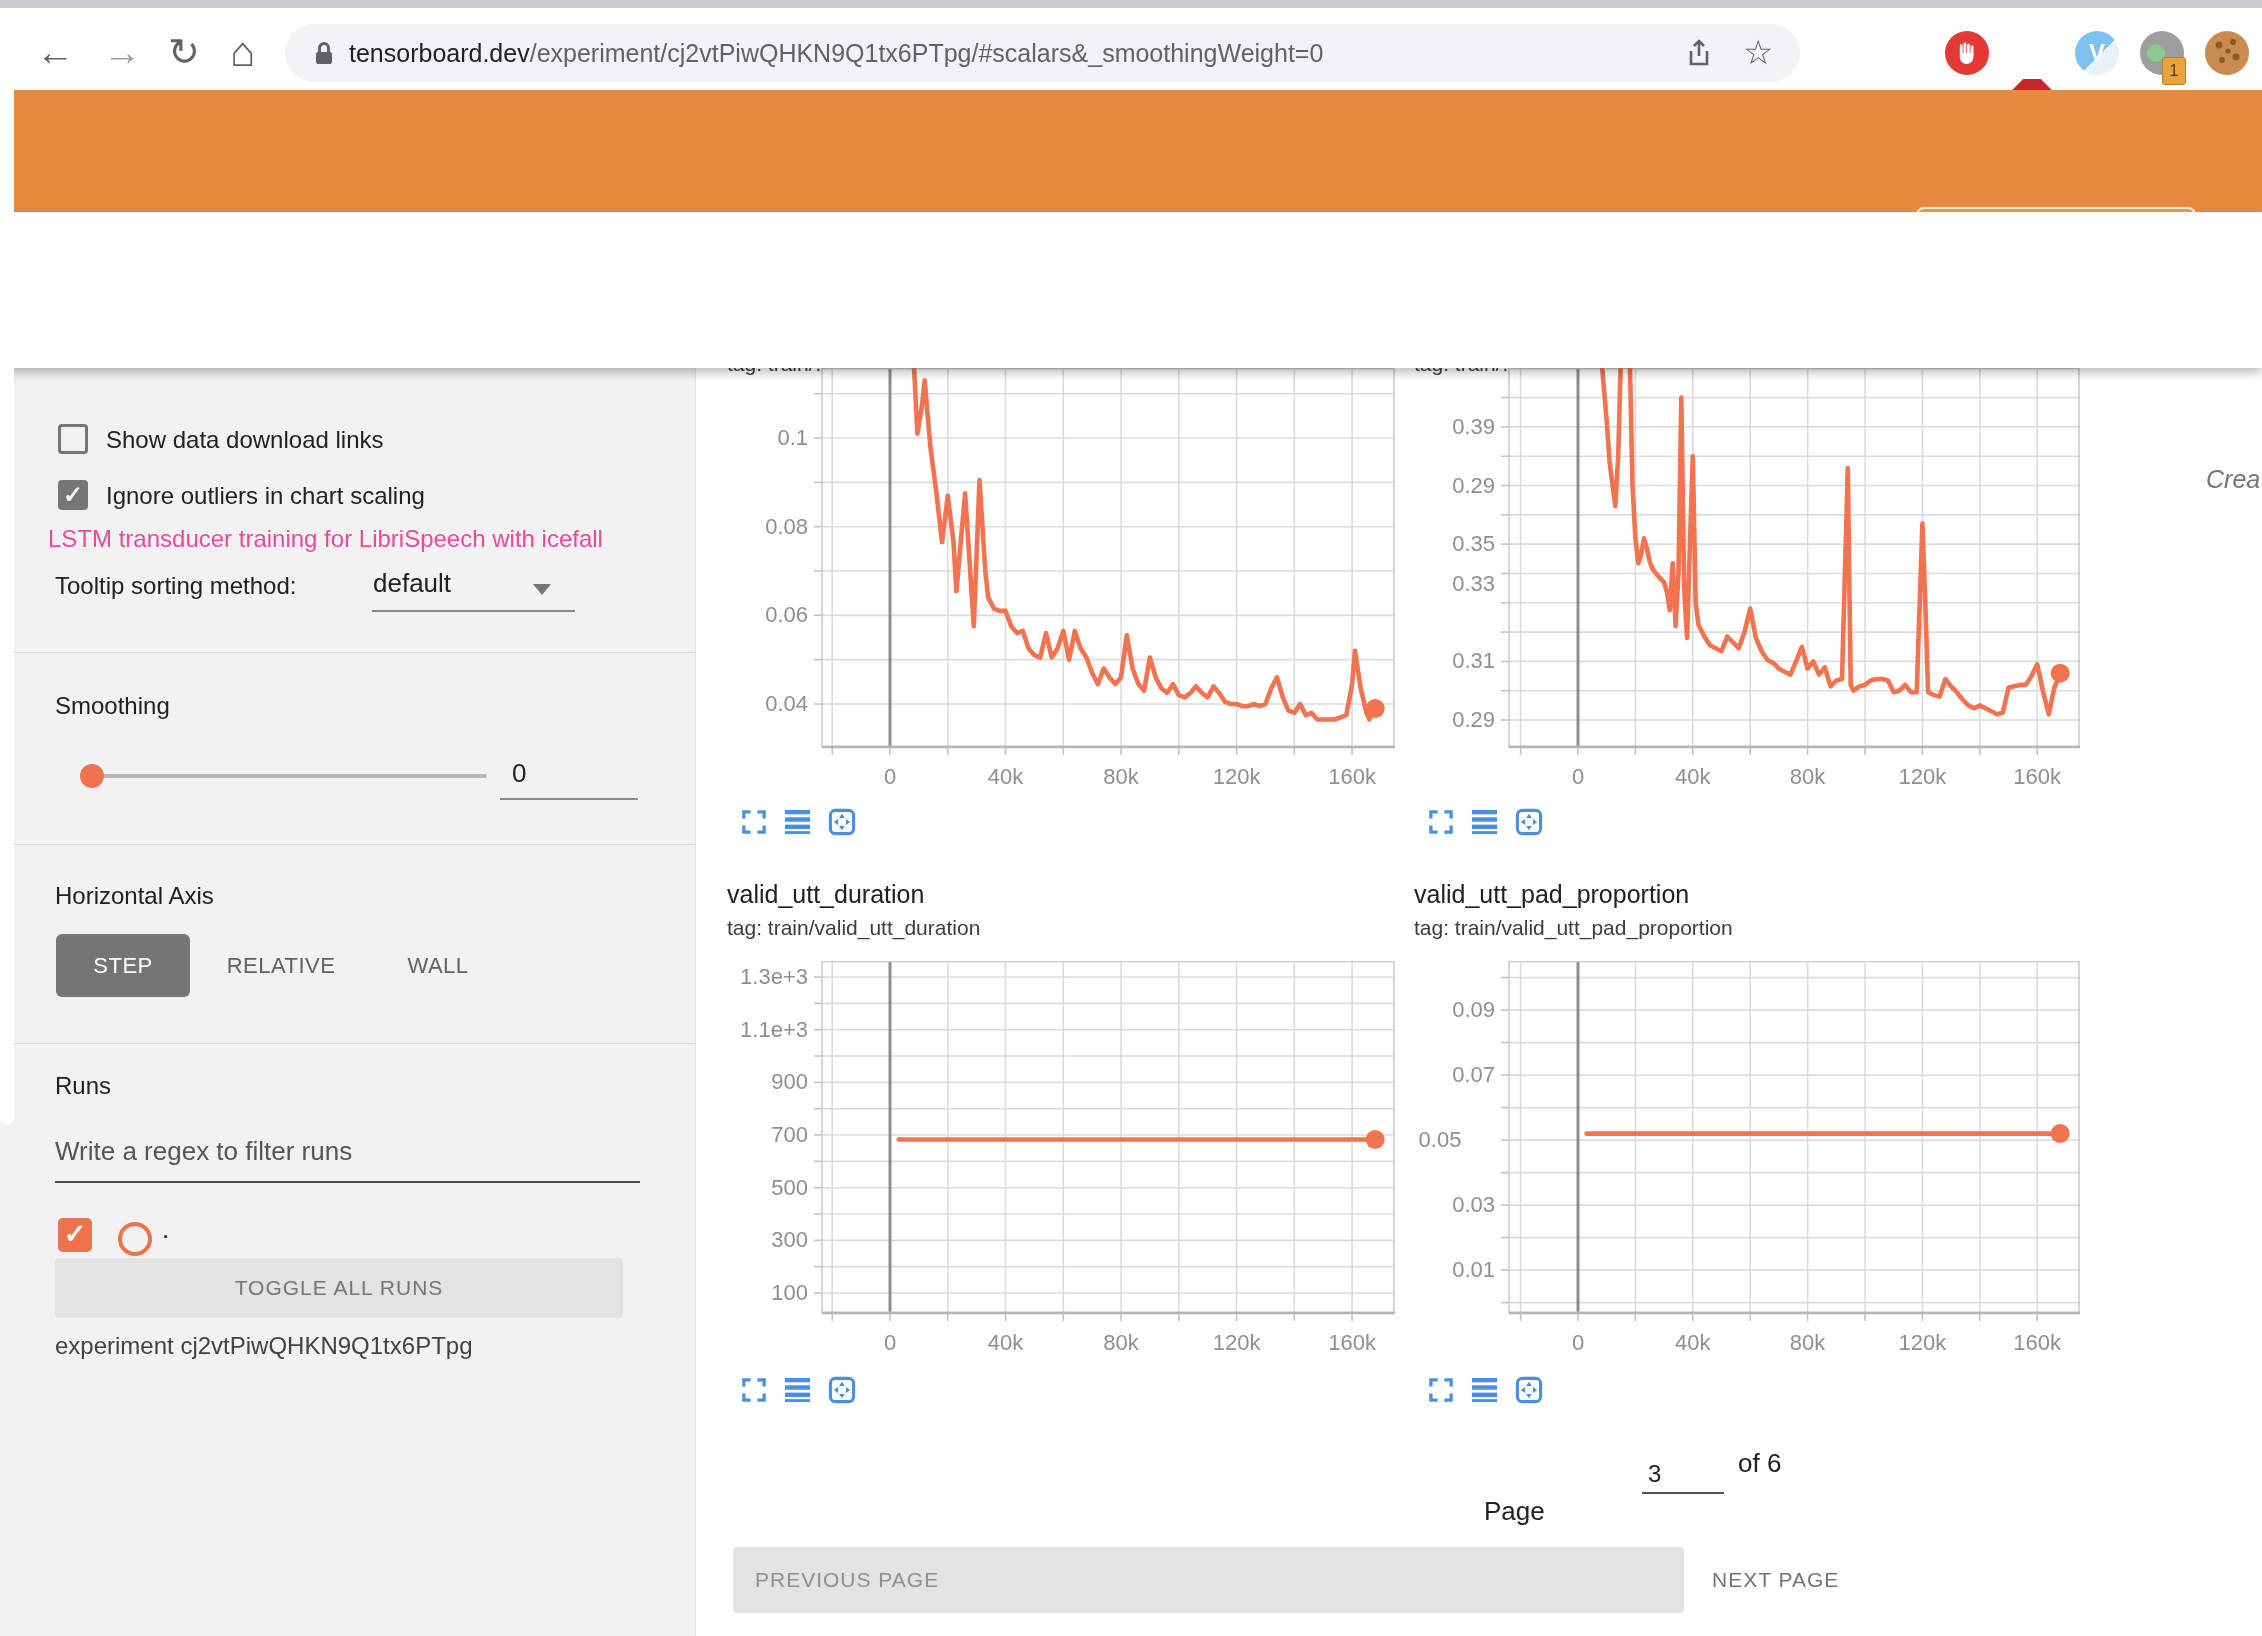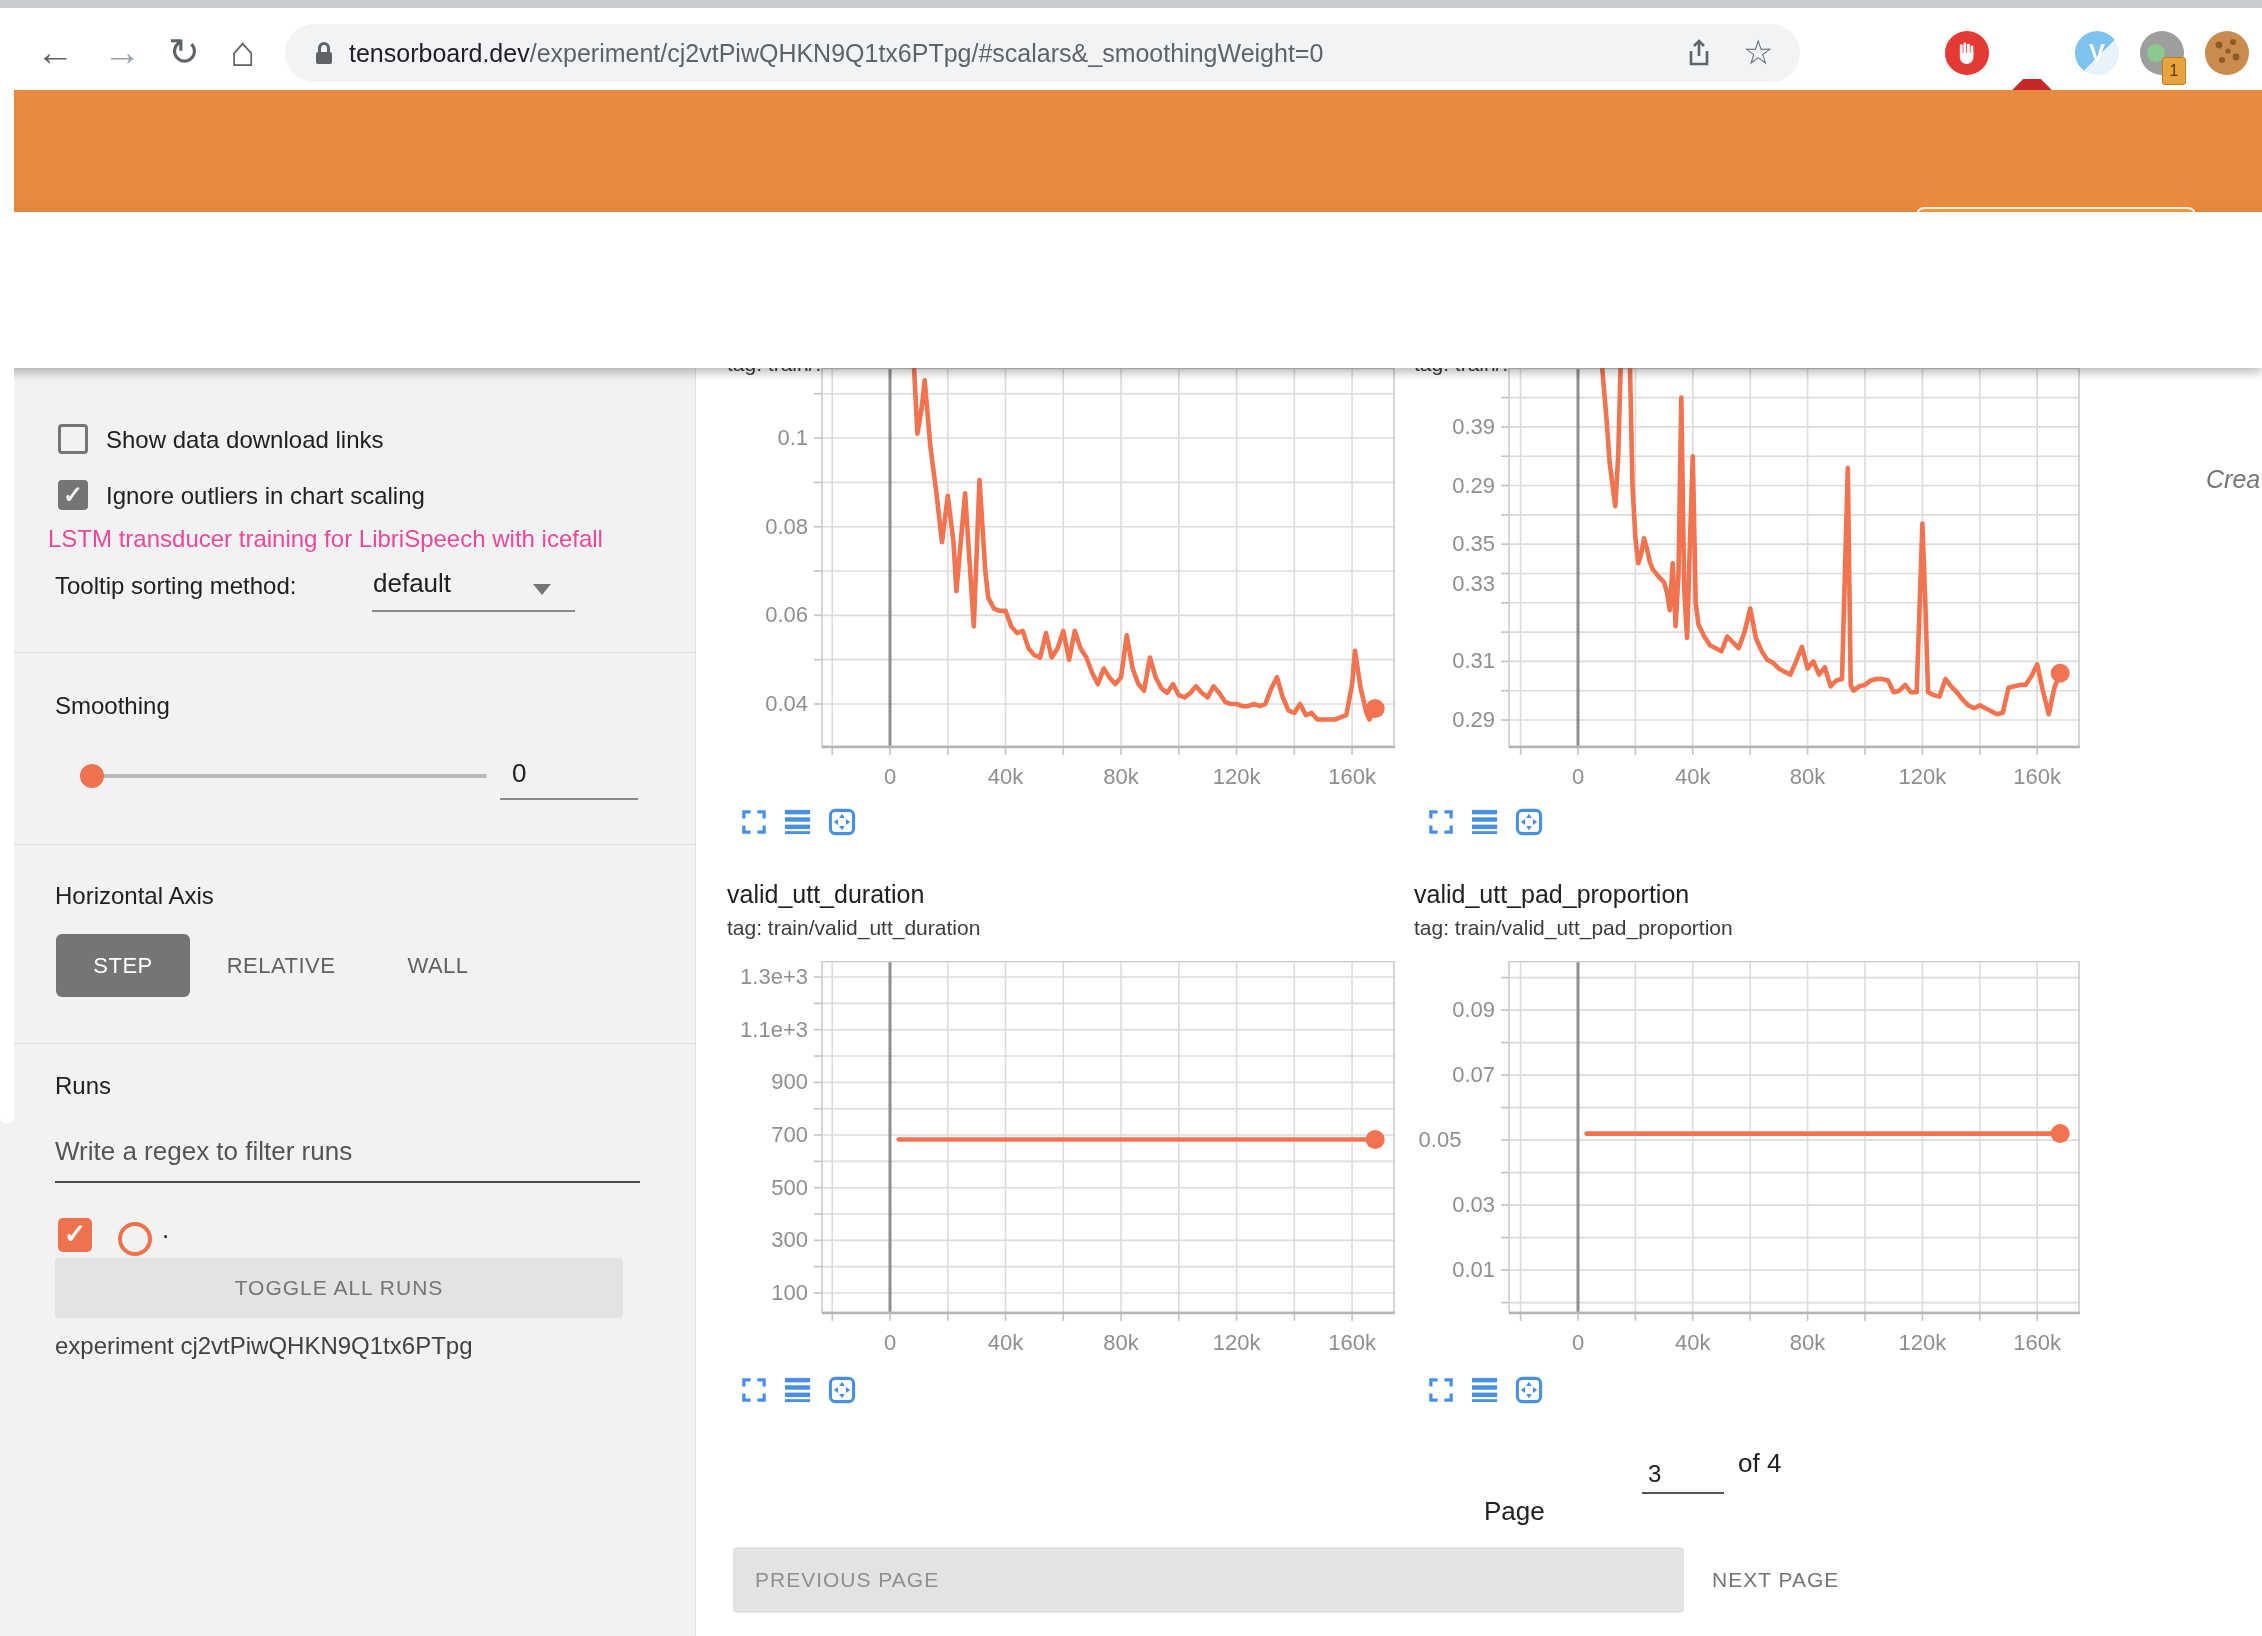--- a/index.html
+++ b/index.html
@@ -118,21 +118,21 @@
         <circle cx="23" cy="20" r="2.6" fill="#8d5a24"></circle>
         </svg>
     </div>
   </div>
 
   <div class="abs charts-layer">
 
     <div class="abs pg-text" style="left:1484px;top:1448px;margin-top:48px;">Page</div>
     <div class="abs pg-input" style="left:1648px;top:1460px;width:70px;">3</div>
     <div class="abs" style="left:1642px;top:1492px;width:82px;height:2px;background:#555;"></div>
-    <div class="abs pg-text" style="left:1738px;top:1448px;">of 4</div>
+    <div class="abs pg-text" style="left:1738px;top:1448px;">of 6</div>
 
     <div class="abs graybtn" style="left:733px;top:1547px;width:951px;height:66px;padding-left:22px;box-sizing:border-box;">
       <span>PREVIOUS PAGE</span>
     </div>
     <div class="abs nextbtn" style="left:1712px;top:1568px;">NEXT PAGE</div>
   <div class="ch-tag" style="position: absolute; left: 727px; top: 352px;">tag: train/…</div>
       <div class="ch-ylab" style="position: absolute; left: 698px; top: 424.037px;">0.1</div>
       <div class="ch-ylab" style="position: absolute; left: 698px; top: 512.692px;">0.08</div>
       <div class="ch-ylab" style="position: absolute; left: 698px; top: 601.347px;">0.06</div>
       <div class="ch-ylab" style="position: absolute; left: 698px; top: 690.002px;">0.04</div>

